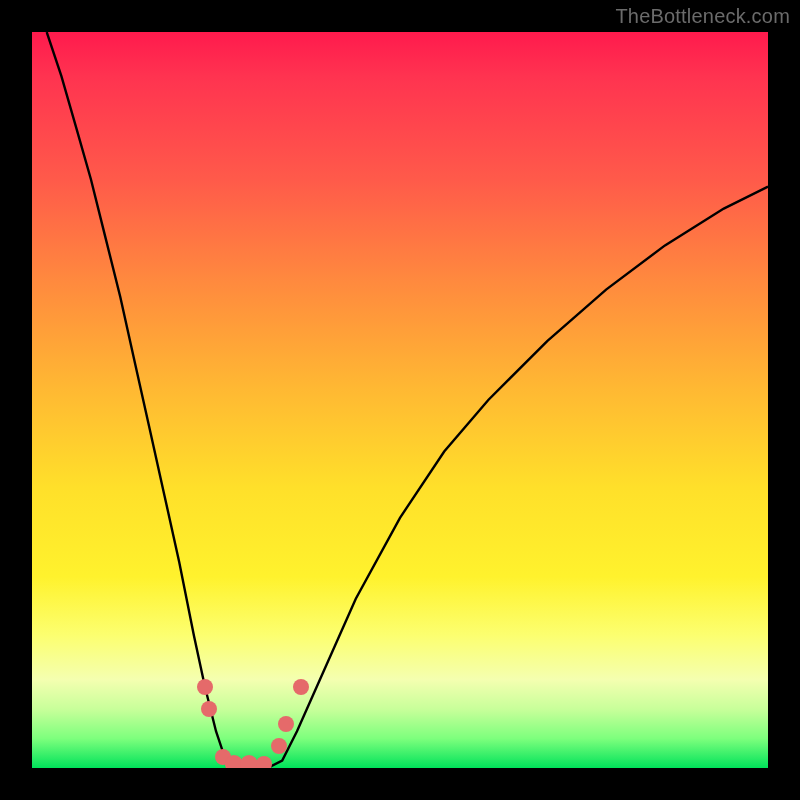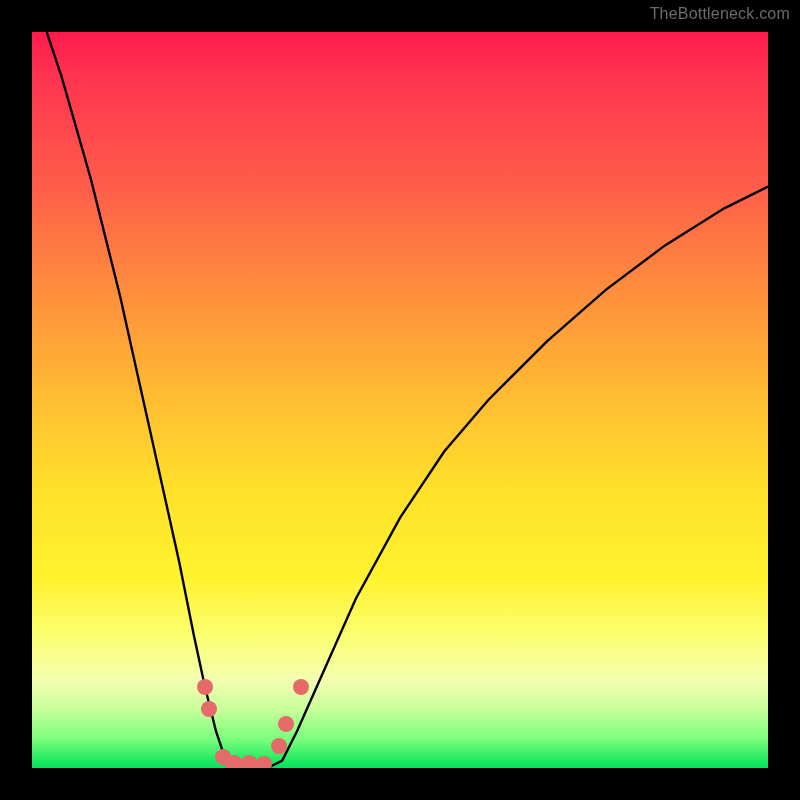--- a/index.html
+++ b/index.html
@@ -53,21 +53,21 @@
   .marker {
     position: absolute;
     background: #e56a6a;
     border-radius: 50%;
   }
   .watermark {
     position: absolute;
     top: 5px;
     right: 10px;
     color: #6b6b6b;
-    font-size: 16px;
+    font-size: 20px;
     letter-spacing: 0.2px;
     font-weight: 500;
   }
 </style>
 </head>
 <body>
 
 <div class="frame">
   <div class="plot">
     <div class="gradient"></div>

